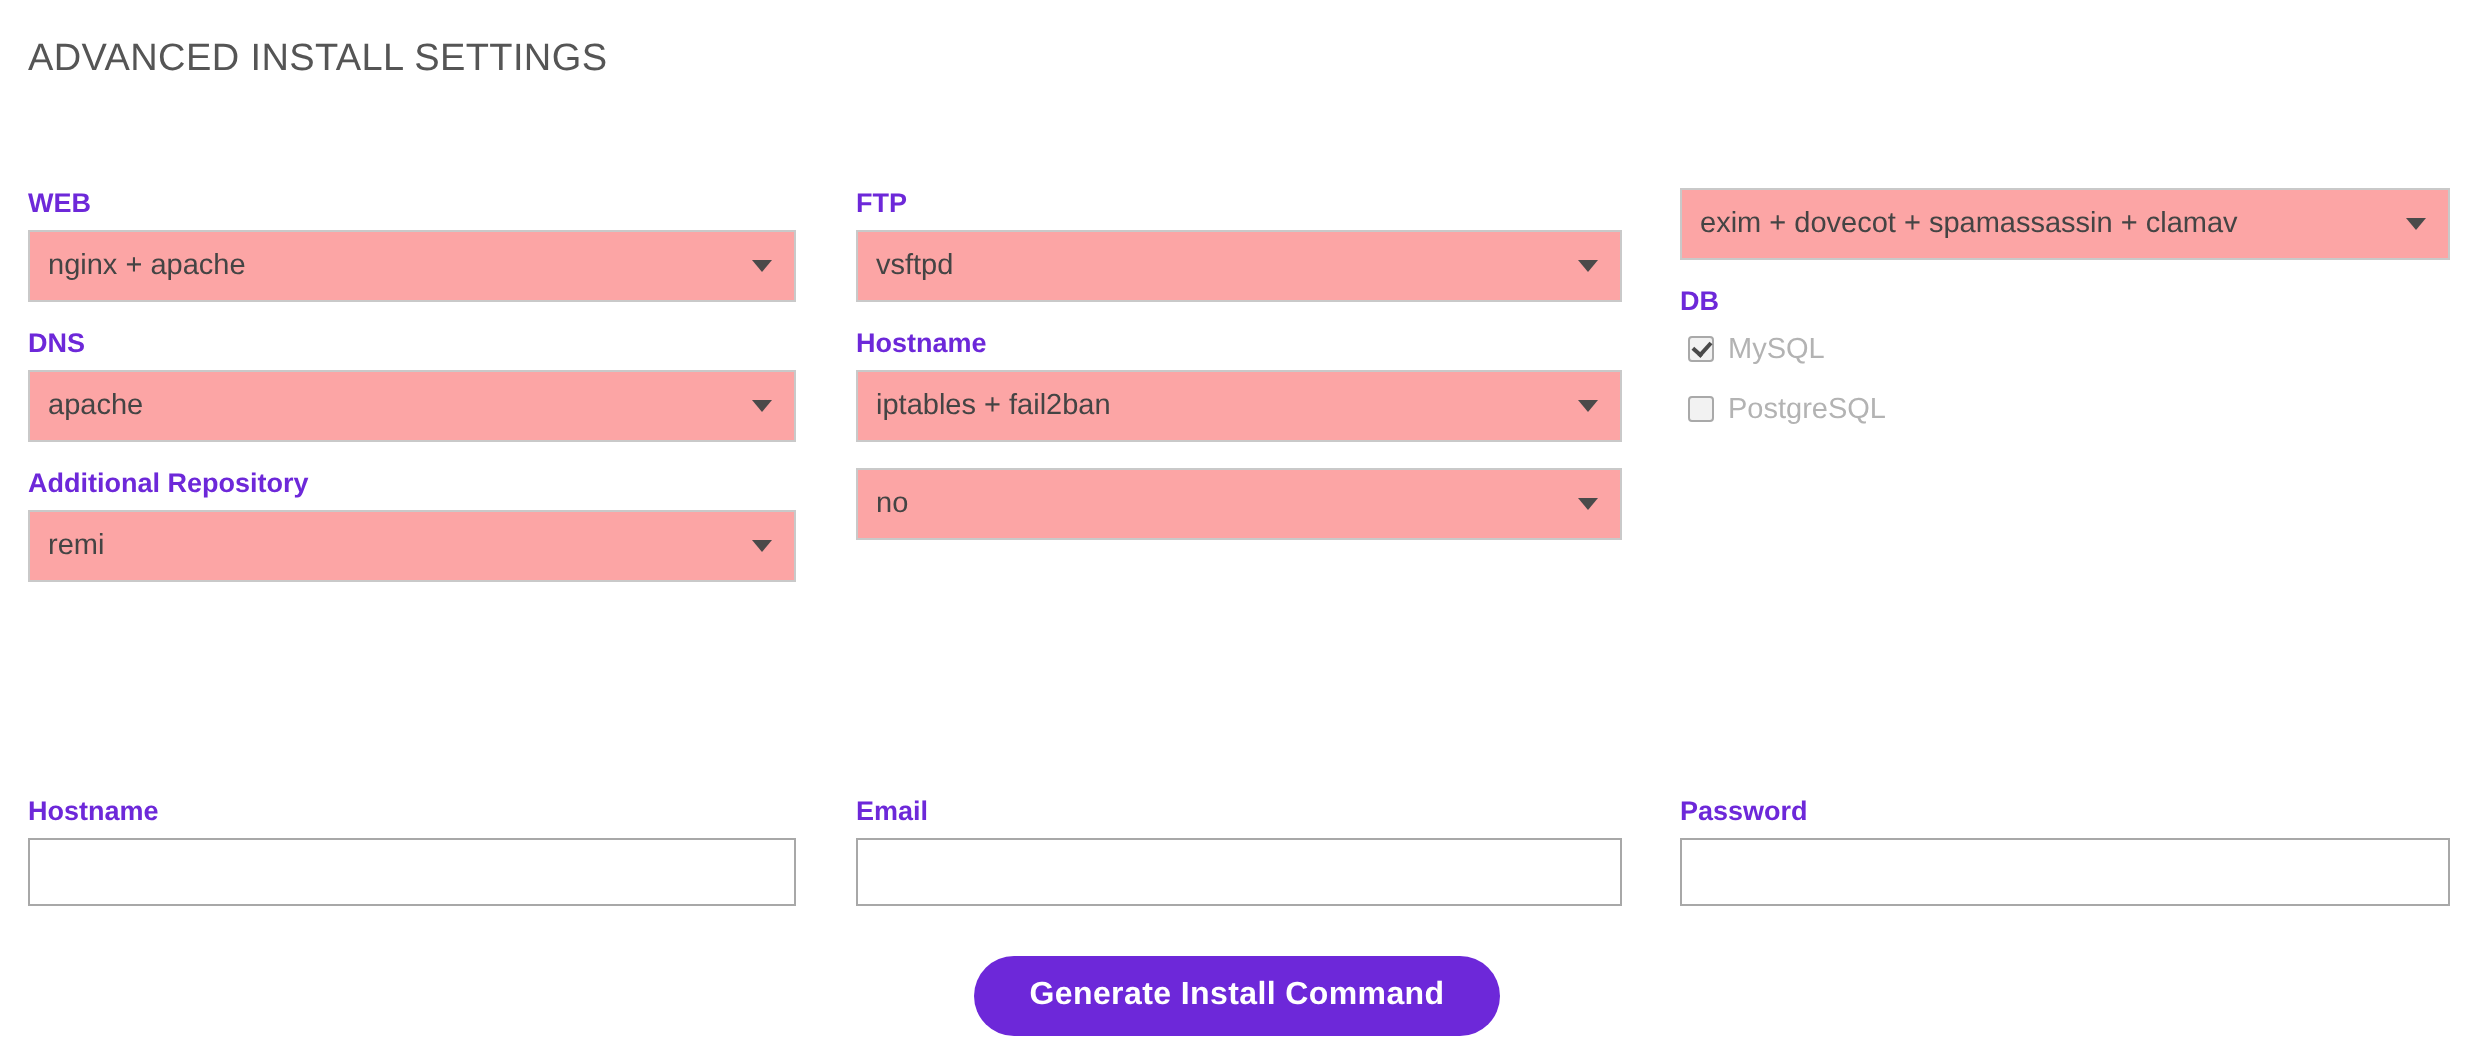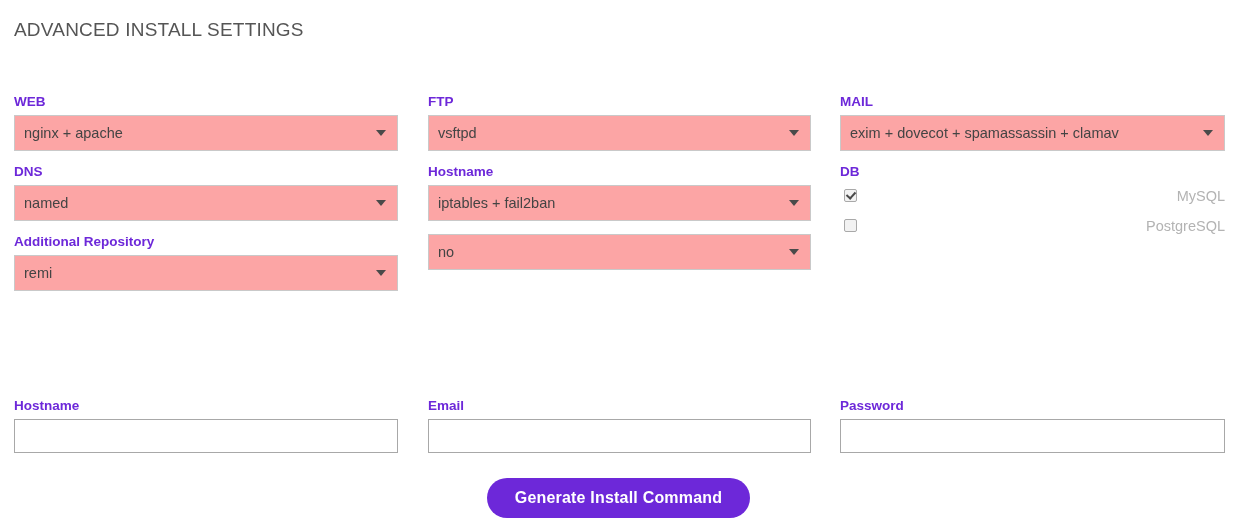--- a/index.html
+++ b/index.html
@@ -108,21 +108,20 @@
   }
   .text-input::placeholder { color: #b5b5b5; }
 
   
   .checkbox-group { margin-top: 2px; }
   .checkbox-row {
     display: flex;
     align-items: center;
     height: 21px;
     margin-bottom: 9px;
-    justify-content: space-between;
   }
   .cb {
     -webkit-appearance: none;
     appearance: none;
     position: relative;
     width: 13px;
     height: 13px;
     margin: 0 7px 0 4px;
     border: 1px solid #a9a9a9;
     background: #f2f2f2;
@@ -185,21 +184,21 @@
       <span class="field-label">WEB</span>
       <div class="select-wrap">
         <span class="select-value">nginx + apache</span>
         <span class="select-arrow"></span>
       </div>
     </div>
 
     <div class="field">
       <span class="field-label">DNS</span>
       <div class="select-wrap">
-        <span class="select-value">named</span>
+        <span class="select-value">apache</span>
         <span class="select-arrow"></span>
       </div>
     </div>
 
     <div class="field">
       <span class="field-label">Additional Repository</span>
       <div class="select-wrap">
         <span class="select-value">remi</span>
         <span class="select-arrow"></span>
       </div>
@@ -230,21 +229,20 @@
         <span class="select-value">no</span>
         <span class="select-arrow"></span>
       </div>
     </div>
 
   </div>
 
   <div class="col col-3 row-top">
 
     <div class="field">
-      <span class="field-label">MAIL</span>
       <div class="select-wrap">
         <span class="select-value">exim + dovecot + spamassassin + clamav</span>
         <span class="select-arrow"></span>
       </div>
     </div>
 
     <div class="field">
       <span class="field-label">DB</span>
       <div class="checkbox-group">
 

